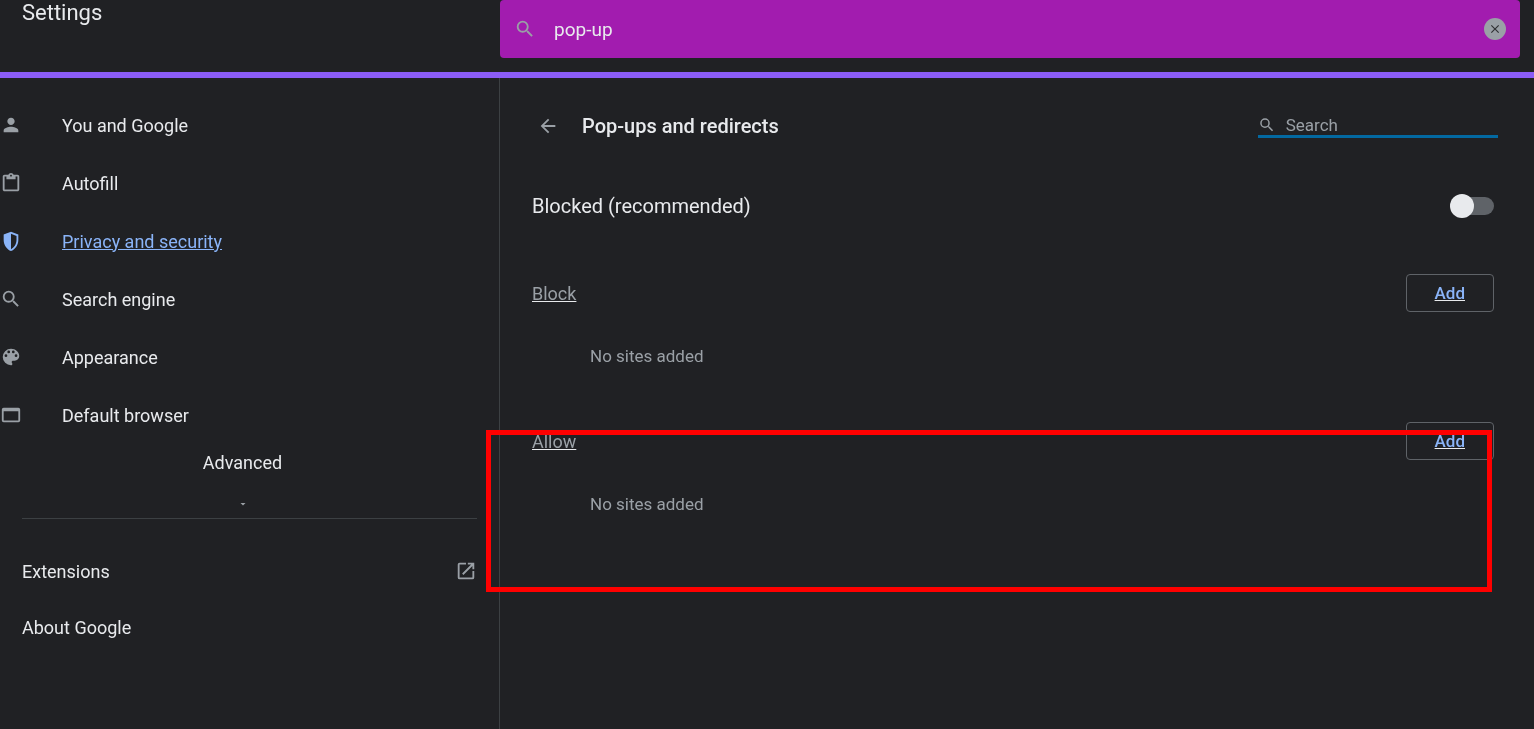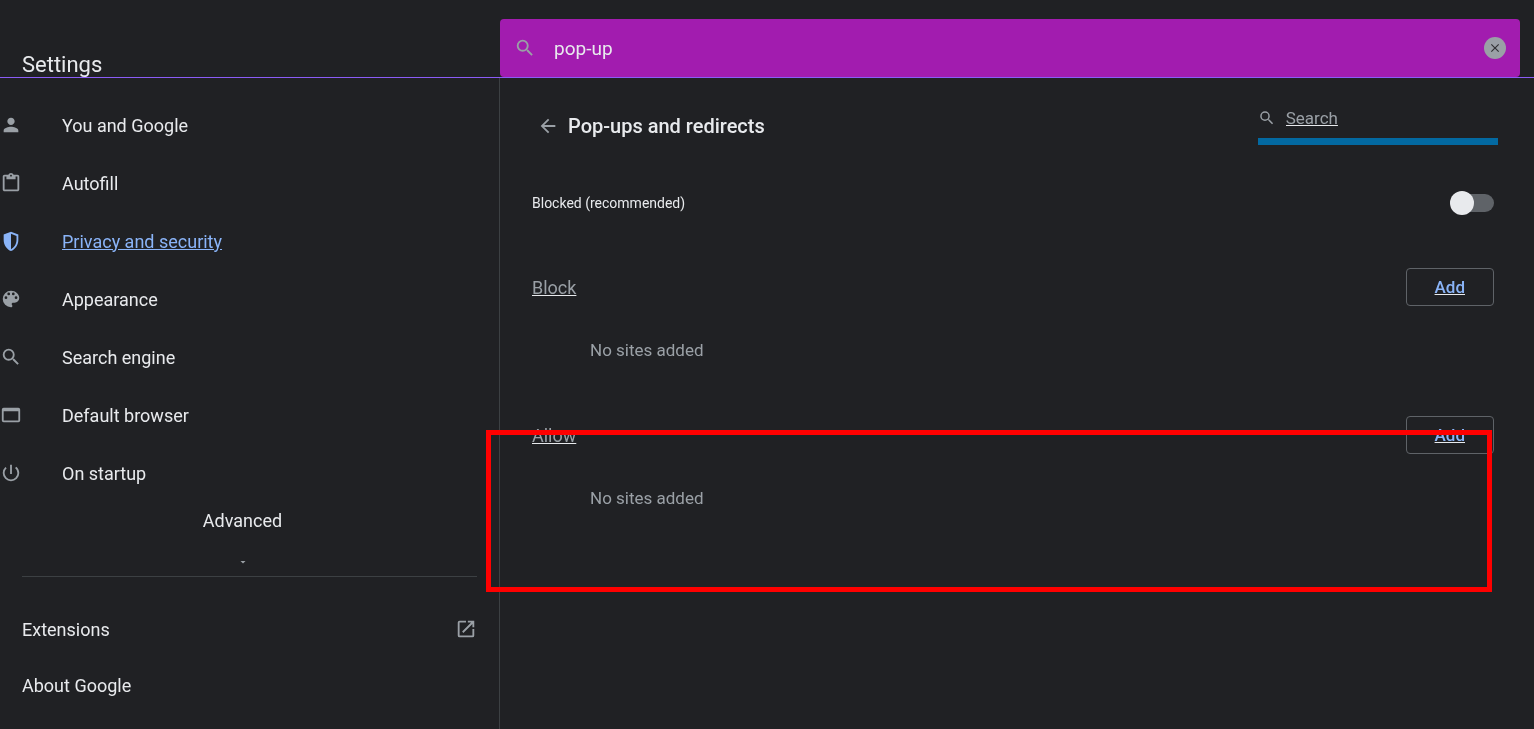--- a/index.html
+++ b/index.html
@@ -2,22 +2,22 @@
 <html><head>
 <meta charset="utf-8">
 <style>
   * { box-sizing: border-box; margin: 0; padding: 0; font-family: Roboto, "Segoe UI", Arial, sans-serif; }
   body { background: #202124; color: #e8eaed; width: 1534px; height: 729px; overflow: hidden; }
 
   
   .header {
     height: 78px;
     display: flex;
-    align-items: flex-end;
-    border-bottom: 1px solid #8b5cf6;
+    align-items: flex-start;
+    border-bottom: 6px solid #8b5cf6;
   }
   .header-title {
     width: 500px;
     padding-left: 22px;
     font-size: 22px;
     font-weight: 400;
     color: #e8eaed;
   }
   .header-search {
     flex: 1;
@@ -101,44 +101,43 @@
   .content { flex: 1; padding: 28px 36px 0 28px; position: relative; }
   .content-header {
     display: flex;
     align-items: center;
     justify-content: space-between;
     margin-bottom: 48px;
   }
   .ch-left { display: flex; align-items: center; }
   .back-btn { width: 40px; height: 40px; display: flex; align-items: center; justify-content: center; cursor: pointer; border-radius: 50%; }
   .back-btn svg { width: 22px; height: 22px; fill: #9aa0a6; }
-  .page-title { font-size: 20px; font-weight: 500; margin-left: 0; color: #e8eaed; }
+  .page-title { font-size: 20px; font-weight: 500; margin-left: 14px; color: #e8eaed; }
   .ch-search {
     display: flex;
     align-items: center;
-    border-bottom: 7px solid #0369a1;
+    border-bottom: 3px solid #0369a1;
     width: 240px;
-    padding-bottom: 10px;
-    text-decoration: underline;
+    padding-bottom: 0;
   }
   .ch-search svg { width: 20px; height: 20px; fill: #9aa0a6; margin-right: 10px; }
   .ch-search input {
     background: transparent; border: none; outline: none;
     color: #e8eaed; font-size: 17px; width: 100%;
   }
   .ch-search input::placeholder { color: #9aa0a6; }
 
   .toggle-row {
     display: flex;
     align-items: center;
     justify-content: space-between;
     padding: 0 4px;
     margin-bottom: 56px;
   }
-  .toggle-row .lbl { font-size: 14px; color: #e8eaed; }
+  .toggle-row .lbl { font-size: 20px; color: #e8eaed; }
   .toggle {
     width: 42px; height: 18px;
     background: #5f6368;
     border-radius: 12px;
     position: relative;
     cursor: pointer;
   }
   .toggle .knob {
     position: absolute;
     left: -2px; top: -3px;
@@ -212,41 +211,35 @@
       <span class="side-label">Autofill</span>
     </div>
     <div class="side-item active">
       <svg class="ic" viewBox="0 0 24 24">
           <path d="M12 2 4 5v6c0 5.55 3.84 10.74 8 12 4.16-1.26 8-6.45 8-12V5l-8-3zm0 2.18 6 2.25V11c0 4.52-2.98 8.69-6 9.93V4.18z"></path>
         </svg>
       <span class="side-label">Privacy and security</span>
     </div>
     <div class="side-item">
       <svg class="ic" viewBox="0 0 24 24">
+          <path d="M15.5 14h-.79l-.28-.27A6.471 6.471 0 0016 9.5 6.5 6.5 0 109.5 16c1.61 0 3.09-.59 4.23-1.57l.27.28v.79l5 4.99L20.49 19l-4.99-5zM9.5 14A4.5 4.5 0 119.5 5a4.5 4.5 0 010 9z"></path>
+        </svg>
+      <span class="side-label">Search engine</span>
+    </div>
+    <div class="side-item">
+      <svg class="ic" viewBox="0 0 24 24">
           <path d="M12 3a9 9 0 00-9 9 9 9 0 009 9c.83 0 1.5-.67 1.5-1.5 0-.39-.15-.74-.39-1.01-.23-.26-.38-.61-.38-.99 0-.83.67-1.5 1.5-1.5H16a5 5 0 005-5c0-4.42-4.03-8-9-8zm-5.5 9a1.5 1.5 0 110-3 1.5 1.5 0 010 3zm3-4a1.5 1.5 0 110-3 1.5 1.5 0 010 3zm5 0a1.5 1.5 0 110-3 1.5 1.5 0 010 3zm3 4a1.5 1.5 0 110-3 1.5 1.5 0 010 3z"></path>
         </svg>
       <span class="side-label">Appearance</span>
     </div>
     <div class="side-item">
       <svg class="ic" viewBox="0 0 24 24">
-          <path d="M15.5 14h-.79l-.28-.27A6.471 6.471 0 0016 9.5 6.5 6.5 0 109.5 16c1.61 0 3.09-.59 4.23-1.57l.27.28v.79l5 4.99L20.49 19l-4.99-5zM9.5 14A4.5 4.5 0 119.5 5a4.5 4.5 0 010 9z"></path>
-        </svg>
-      <span class="side-label">Search engine</span>
-    </div>
-    <div class="side-item">
-      <svg class="ic" viewBox="0 0 24 24">
           <path d="M20 4H4a2 2 0 00-2 2v12a2 2 0 002 2h16a2 2 0 002-2V6a2 2 0 00-2-2zM4 8h16v10H4V8z"></path>
         </svg>
       <span class="side-label">Default browser</span>
-    </div>
-    <div class="side-item">
-      <svg class="ic" viewBox="0 0 24 24">
-          <path d="M13 3h-2v10h2V3zm4.83 2.17l-1.42 1.42A6.92 6.92 0 0119 12a7 7 0 11-14 0c0-2.05.88-3.9 2.29-5.21L5.87 5.37A8.932 8.932 0 003 12a9 9 0 1018 0c0-2.74-1.23-5.18-3.17-6.83z"></path>
-        </svg>
-      <span class="side-label">On startup</span>
     </div>
 
     <div class="advanced">
       <span>Advanced</span>
       <svg viewBox="0 0 24 24">
           <path d="M7 10l5 5 5-5z"></path>
         </svg>
     </div>
 
     <div class="footer-links">

